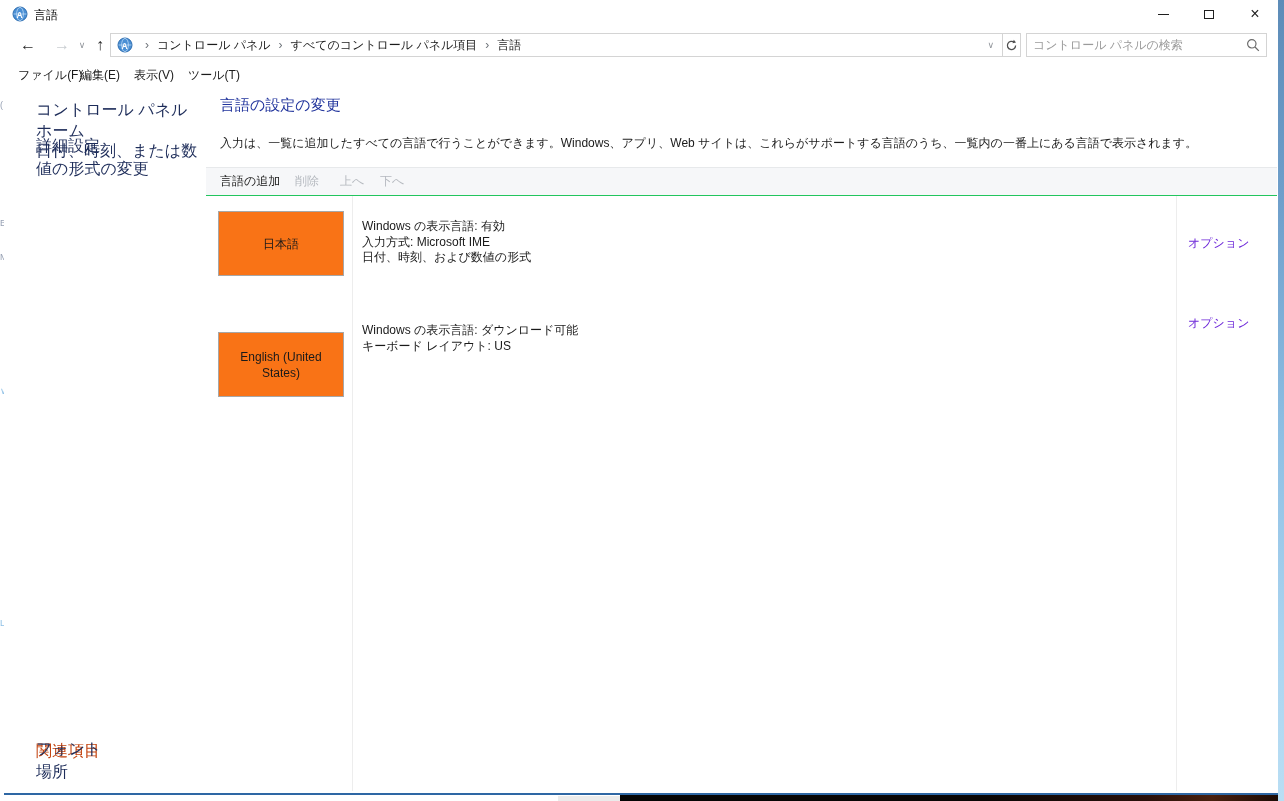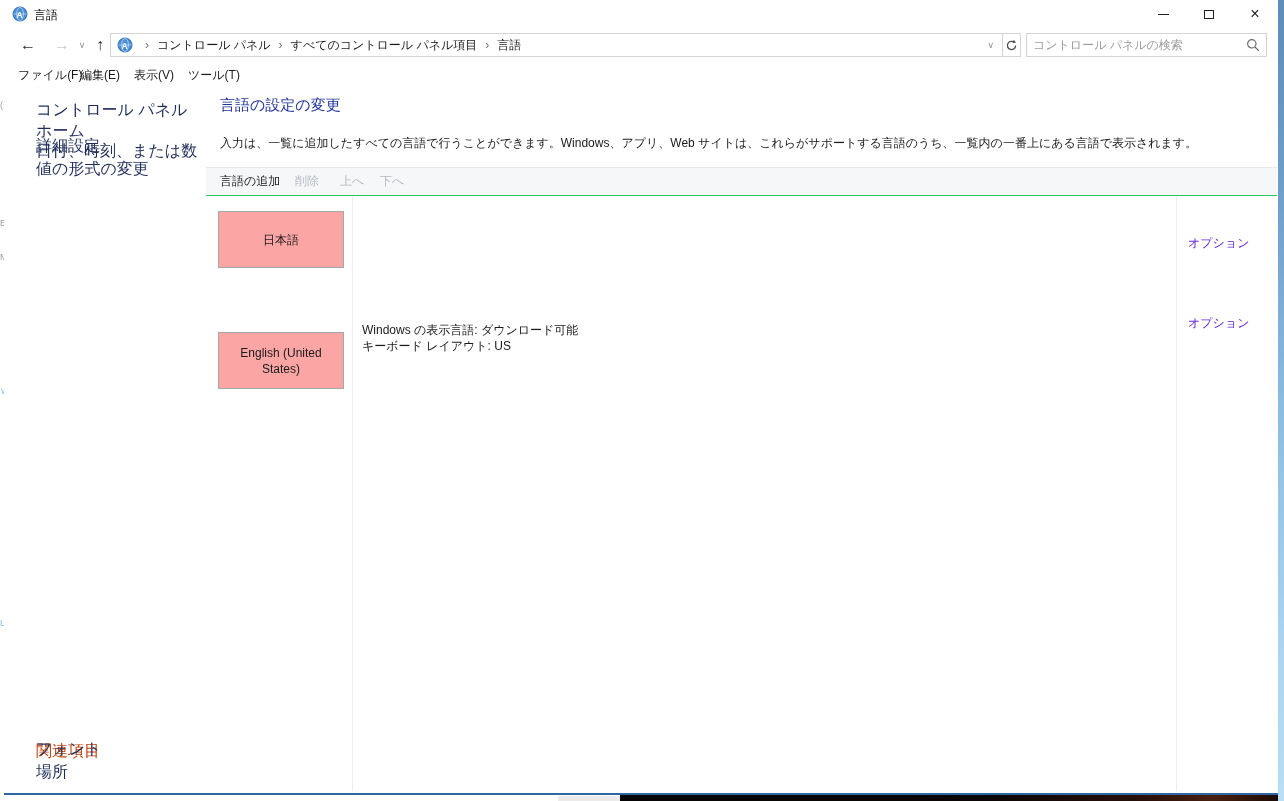--- a/index.html
+++ b/index.html
@@ -76,21 +76,21 @@
   .list-toolbar { position:absolute; left:0; top:79px; right:0; height:29px; background:#f6f7f9;
     border-top:1px solid #e7e9eb; border-bottom:1px solid #22c55e; }
   .tb-item { position:absolute; top:0; height:27px; line-height:27px; font-size:12px; }
   .tb-add { left:14px; color:#1a1a1a; }
   .tb-dis { color:#b5b9bf; }
   .tb-remove{left:89px}.tb-up{left:134px}.tb-down{left:174px}
 
   .col-sep { position:absolute; top:108px; bottom:2px; width:1px; background:#ededed; }
   .sep-1 { left:146px; } .sep-2 { left:970px; }
 
-  .lang-tile { position:absolute; left:12px; width:126px; height:57px; background:#fca5a5;
+  .lang-tile { position:absolute; left:12px; width:126px; height:65px; background:#f97316;
     border:1px solid #a7a7a7; display:flex; align-items:center; justify-content:center;
     text-align:center; font-size:12px; color:#1a1a1a; padding:4px; line-height:16px; cursor:pointer; }
   .tile-1 { top:123px; } .tile-2 { top:202px;margin-top:42px; }
   .lang-details { position:absolute; left:156px; font-size:12px; color:#1a1a1a; line-height:15.5px; }
   .det-1 { top:131px; } .det-2 { top:218px;margin-top:17px; }
   .options-link { position:absolute; left:982px; font-size:12px; color:#6d28d9; cursor:pointer; }
   .opt-1 { top:147px; } .opt-2 { top:227px; }
 </style>
 </head>
 <body>
@@ -196,20 +196,25 @@
           <span class="tb-item tb-dis tb-up">上へ</span>
           <span class="tb-item tb-dis tb-down">下へ</span>
         </div>
 
         <div class="col-sep sep-1"></div>
         <div class="col-sep sep-2"></div>
 
         <div class="lang-tile tile-1">
           <span>日本語</span>
         </div>
+        <div class="lang-details det-1">
+          <div>Windows の表示言語: 有効</div>
+          <div>入力方式: Microsoft IME</div>
+          <div>日付、時刻、および数値の形式</div>
+        </div>
         <div class="options-link opt-1">オプション</div>
 
         <div class="lang-tile tile-2">
           <span>English (United States)</span>
         </div>
         <div class="lang-details det-2">
           <div>Windows の表示言語: ダウンロード可能</div>
           <div>キーボード レイアウト: US</div>
         </div>
         <div class="options-link opt-2">オプション</div>

